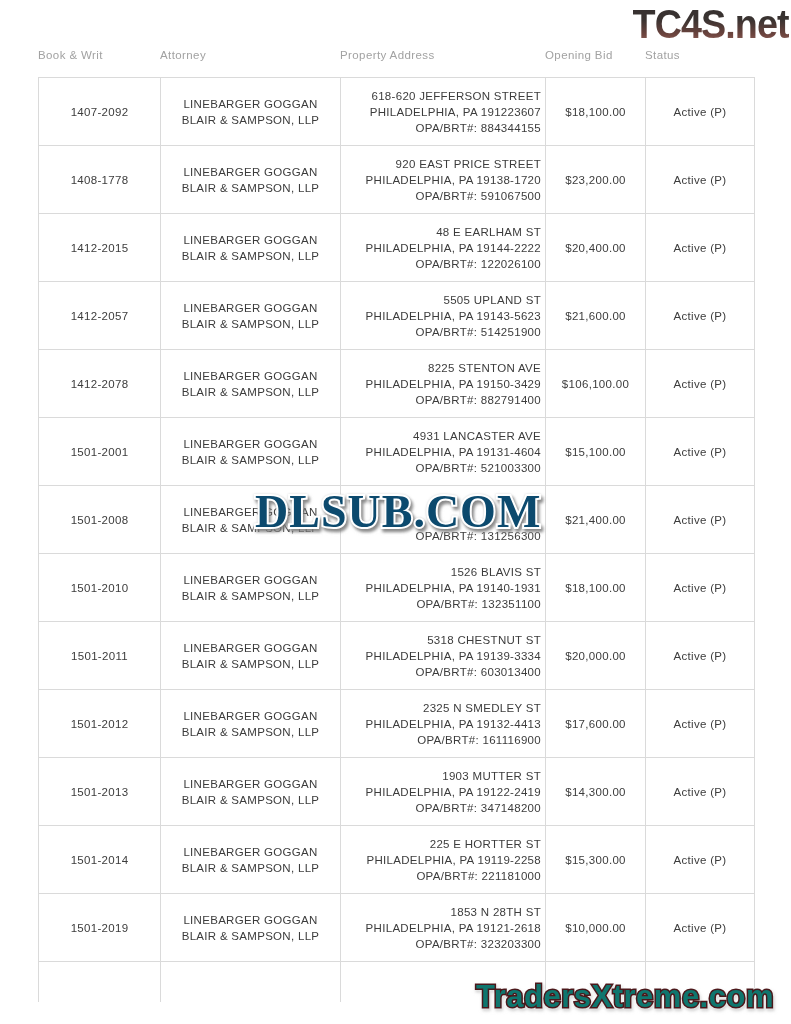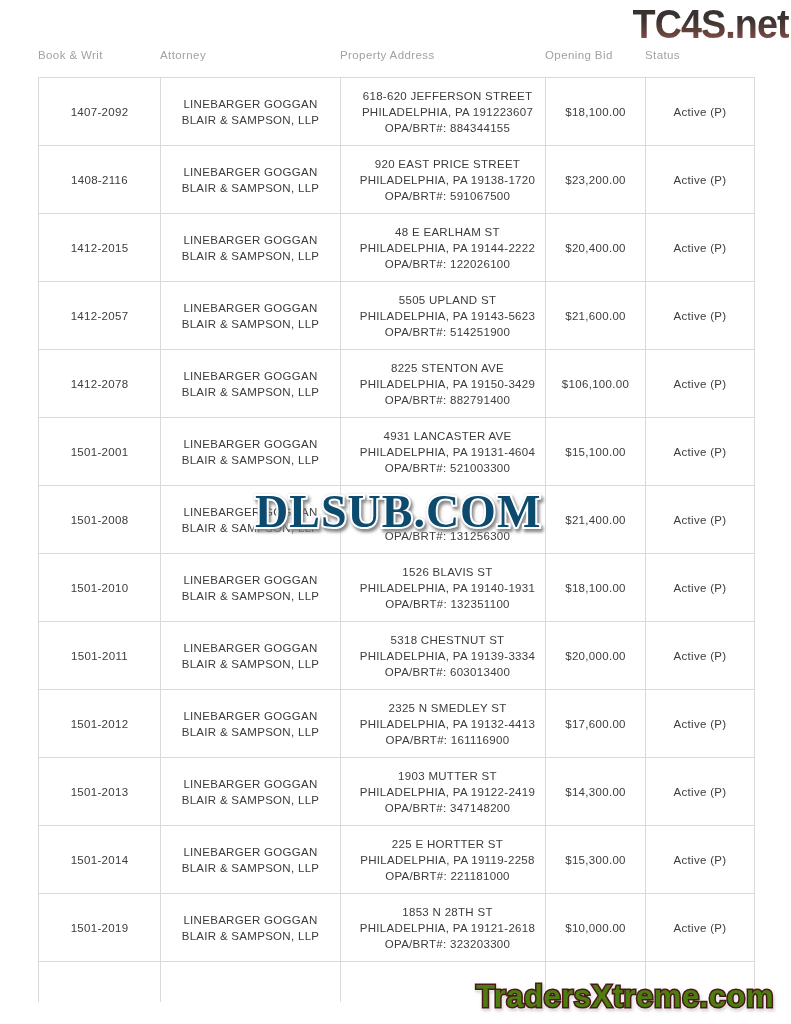--- a/index.html
+++ b/index.html
@@ -30,38 +30,38 @@
     position:absolute;left:38px;top:77px;width:717px;
     border-collapse:collapse;table-layout:fixed;
     font-size:11.5px;color:#3c3c3c;letter-spacing:0.3px;
   }
   table.listing td{
     border:1px solid #dadada;
     vertical-align:middle;text-align:center;
     height:67px;padding:0 4px;line-height:16px;
     overflow:hidden;white-space:nowrap;
   }
-  table.listing td.addr{text-align:center;padding-left:13px;}
+  table.listing td.addr{text-align:right;padding-left:13px;}
   .al{height:16px;line-height:16px;}
   tr.empty-row td{height:40px;border-bottom:1px solid #ffffff;}
   
   .dlsub{
     position:absolute;left:255px;top:489px;
     font-family:"Liberation Serif", serif;font-weight:bold;
     font-size:46px;letter-spacing:1px;line-height:46px;
     color:#0c4a6e;
     -webkit-text-stroke:4px #ffffff;paint-order:stroke fill;
     filter:drop-shadow(2px 3px 1.5px rgba(110,110,110,0.75)) drop-shadow(0 0 1px rgba(190,190,190,0.6));
     white-space:nowrap;
   }
   
   .tradersx{
     position:absolute;left:476px;top:977px;
     font-size:31px;font-weight:bold;letter-spacing:0.5px;line-height:40px;
-    color:#4d7c0f;
+    color:#0f766e;
     -webkit-text-stroke:3px #4b181b;paint-order:stroke fill;
     filter:drop-shadow(0 0 1.5px rgba(255,255,255,0.95)) drop-shadow(1px 2px 1px rgba(160,160,160,0.5));
     white-space:nowrap;
   }
 </style>
 </head>
 <body>
 
 <div class="tc4s">TC4S.net</div>
 
@@ -90,21 +90,21 @@
         </td>
       <td class="addr">
           <div class="al">618-620 JEFFERSON STREET</div>
           <div class="al">PHILADELPHIA, PA 191223607</div>
           <div class="al">OPA/BRT#: 884344155</div>
         </td>
       <td>$18,100.00</td>
       <td>Active (P)</td>
     </tr>
     <tr>
-      <td>1408-2116</td>
+      <td>1408-1778</td>
       <td>
           <div>LINEBARGER GOGGAN</div>
           <div>BLAIR &amp; SAMPSON, LLP</div>
         </td>
       <td class="addr">
           <div class="al">920 EAST PRICE STREET</div>
           <div class="al">PHILADELPHIA, PA 19138-1720</div>
           <div class="al">OPA/BRT#: 591067500</div>
         </td>
       <td>$23,200.00</td>

